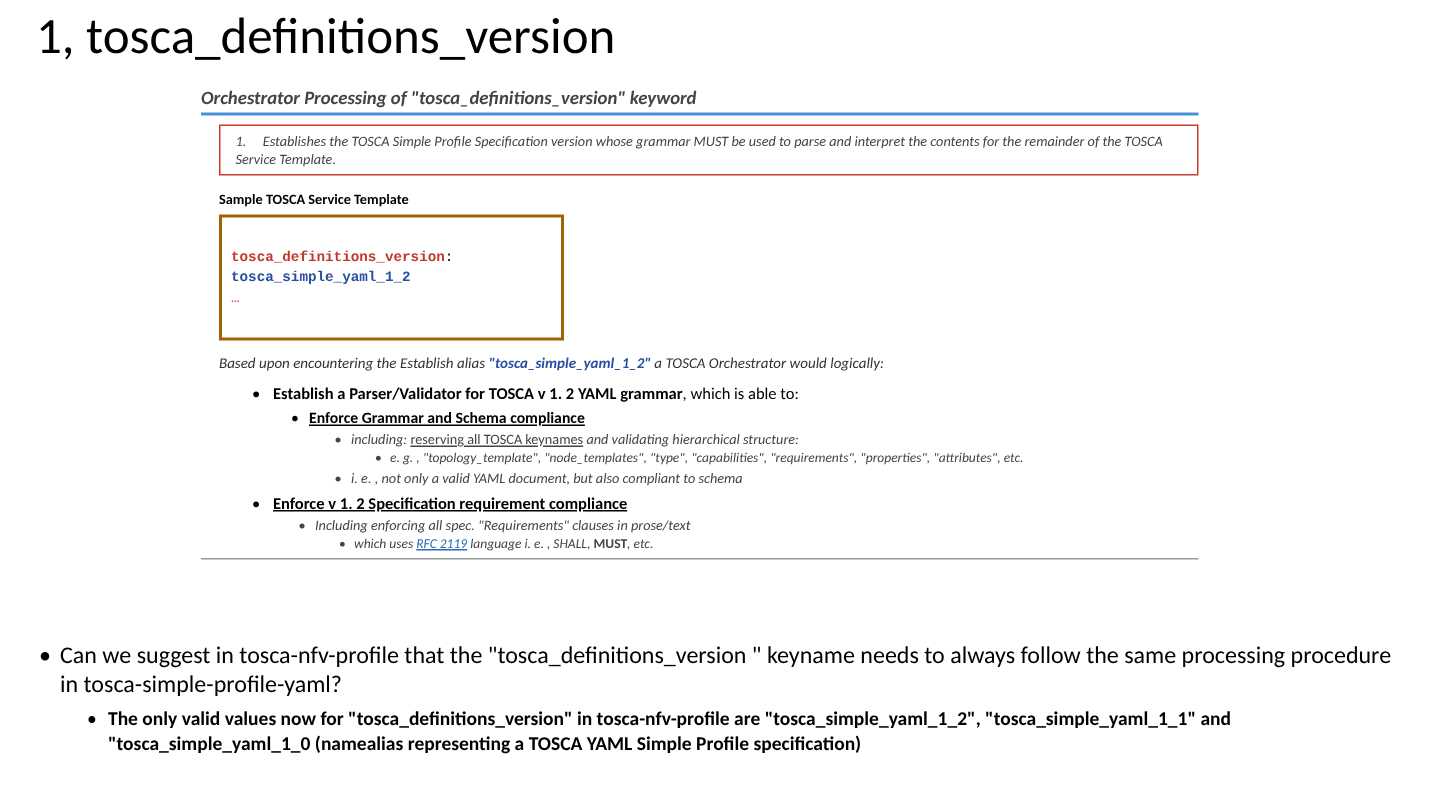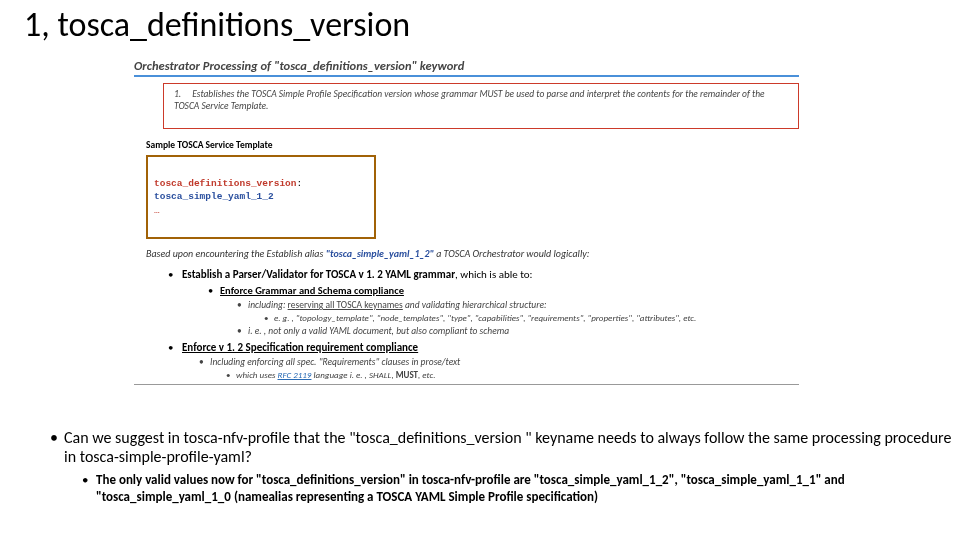--- a/index.html
+++ b/index.html
@@ -30,22 +30,22 @@
     font-size: 12.5px;
     font-style: italic;
     font-weight: 600;
     color: #444;
     border-bottom: 2px solid #4a90d9;
     padding-bottom: 2px;
     margin-bottom: 6px;
   }
   .enum-list {
     border: 1px solid #cc3a2a;
-    padding: 4px 8px 16px 10px;
-    margin: 2px 0 10px 29px;
+    padding: 4px 8px 4px 10px;
+    margin: 2px 0 10px 12px;
     font-size: 9.5px;
     font-style: italic;
     color: #444;
   }
   .enum-list .num { font-style: italic; display: inline-block; width: 16px; }
   .sub-head {
     font-size: 9.5px;
     font-weight: 700;
     margin-left: 12px;
     margin-bottom: 4px;
@@ -66,40 +66,39 @@
     font-size: 10px;
     font-style: italic;
     color: #333;
     margin: 4px 0 8px 12px;
   }
   .para .qval { color: #2a4f9e; font-weight: 700; }
   ul.l1, ul.l2, ul.l3, ul.l4 { list-style: none; }
   ul.l1 { margin-left: 48px; font-size: 11px; }
   ul.l1 > li { position: relative; margin: 4px 0; }
   ul.l1 > li::before { content: "•"; position: absolute; left: -14px; }
-  ul.l2 { margin-left: 38px; font-size: 10.5px; }
+  ul.l2 { margin-left: 24px; font-size: 10.5px; }
   ul.l2 > li { position: relative; margin: 3px 0; }
   ul.l2 > li::before { content: "•"; position: absolute; left: -12px; }
   ul.l3 { margin-left: 28px; font-size: 9.5px; font-style: italic; color: #444; }
   ul.l3 > li { position: relative; margin: 2px 0; }
   ul.l3 > li::before { content: "•"; position: absolute; left: -11px; font-style: normal; }
   ul.l4 { margin-left: 26px; font-size: 9px; font-style: italic; color: #444; }
   ul.l4 > li { position: relative; margin: 1px 0; }
   ul.l4 > li::before { content: "•"; position: absolute; left: -10px; font-style: normal; }
   .b { font-weight: 700; text-align: center; }
   .u { text-decoration: underline; }
   .link { color: #2a6bb5; text-decoration: underline; }
   .outer-list {
     position: absolute;
     left: 40px;
     top: 428px;
     width: 890px;
     list-style: none;
     font-size: 16px;
-    margin-left: 24px;
   }
   .outer-list > li { position: relative; margin-bottom: 6px; line-height: 1.2; }
   .outer-list > li::before { content: "•"; position: absolute; left: -14px; }
   .outer-sub {
     list-style: none;
     margin-left: 32px;
     margin-top: 6px;
     font-size: 13px;
     font-weight: 700;
   }

